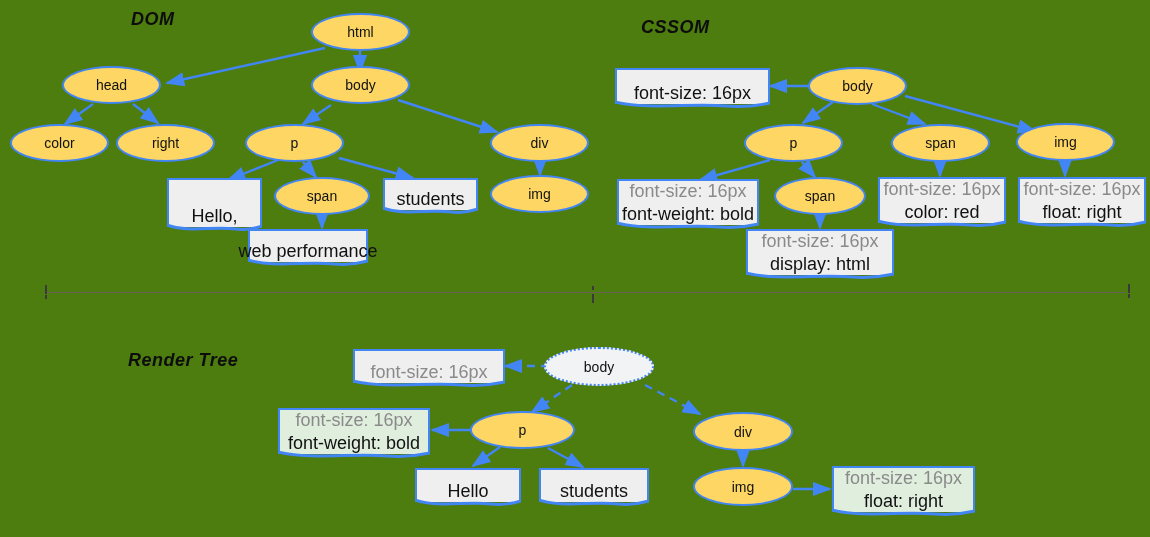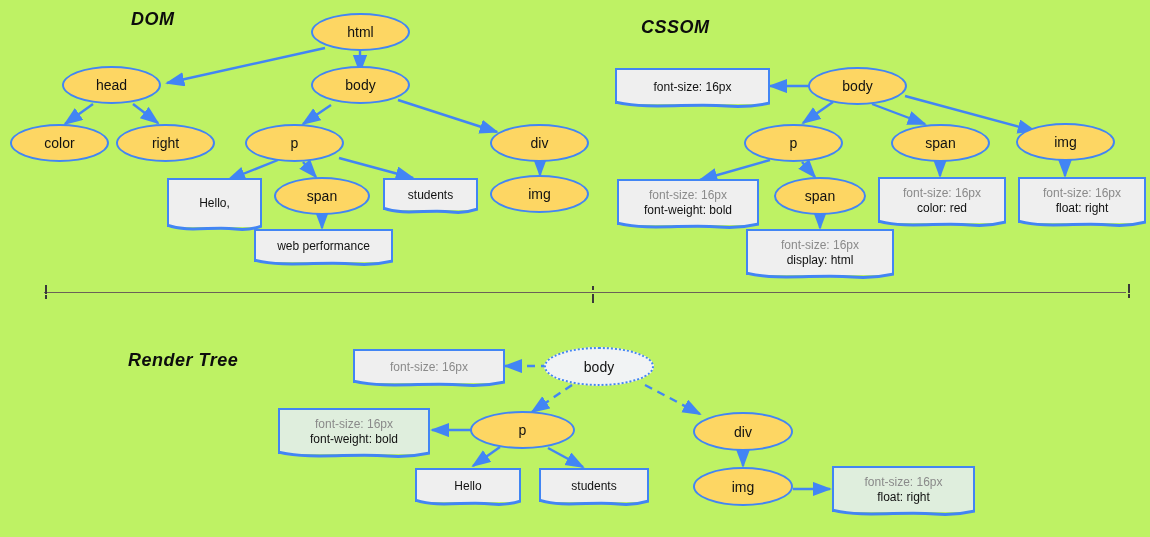--- a/index.html
+++ b/index.html
@@ -5,21 +5,21 @@
 <style>
   html, body {
     margin: 0;
     padding: 0;
     background: #4d6670;
   }
   #canvas {
     position: relative;
     width: 1150px;
     height: 537px;
-    background: #bef264;
+    background: #4d7c0f;
     overflow: hidden;
     font-family: "Liberation Sans", sans-serif;
   }
   svg.edges {
     position: absolute;
     left: 0; top: 0;
     width: 1150px;
     height: 537px;
     pointer-events: none;
   }
@@ -63,23 +63,23 @@
     position: relative;
     box-sizing: border-box;
     width: 100%;
     height: 100%;
     background: #efefef;
     border: 2px solid #4285f4;
     border-bottom: none;
     display: flex;
     flex-direction: column;
     align-items: center;
-    justify-content: center;
+    justify-content: flex-end;
     font-family: "Liberation Sans", sans-serif;
-    font-size: 12px;
+    font-size: 18px;
     color: #111111;
     line-height: 1.25;
     white-space: nowrap;
   }
   .box.green .inner { background: #dfeedd; }
   .box .wave {
     position: absolute;
     left: 0;
     bottom: -9px;
     width: 100%;
@@ -193,21 +193,21 @@
 
   <div class="box" style="left:383px; top:178px; width:95px; height:32px;">
     <div class="inner">
       <span class="line-strong">students</span>
     </div>
     <svg class="wave" viewBox="0 0 100 12" preserveAspectRatio="none">
       <path d="M0,1 C22,9 48,2 72,5 C86,6.5 94,4 100,2" stroke="#4285f4" stroke-width="3" fill="none" vector-effect="non-scaling-stroke"></path>
     </svg>
   </div>
 
-  <div class="box" style="left:254px; top:229px; width:139px; height:33px;">
+  <div class="box" style="left:248px; top:229px; width:120px; height:33px;">
     <div class="inner">
       <span class="line-strong">web performance</span>
     </div>
     <svg class="wave" viewBox="0 0 100 12" preserveAspectRatio="none">
       <path d="M0,1 C22,9 48,2 72,5 C86,6.5 94,4 100,2" stroke="#4285f4" stroke-width="3" fill="none" vector-effect="non-scaling-stroke"></path>
     </svg>
   </div>
 
   <div class="node" style="left:808px; top:67px; width:99px; height:38px;">body</div>
   <div class="node" style="left:744px; top:124px; width:99px; height:38px;">p</div>

